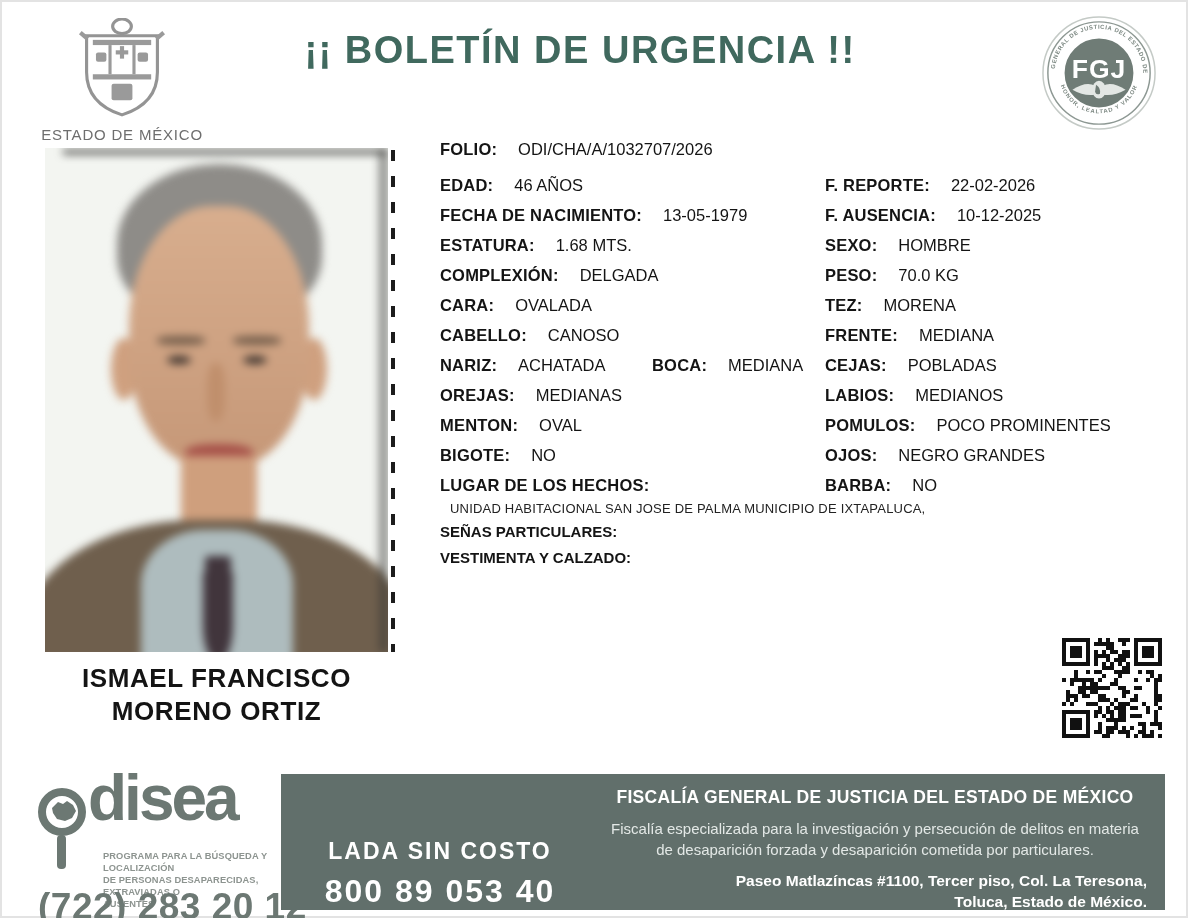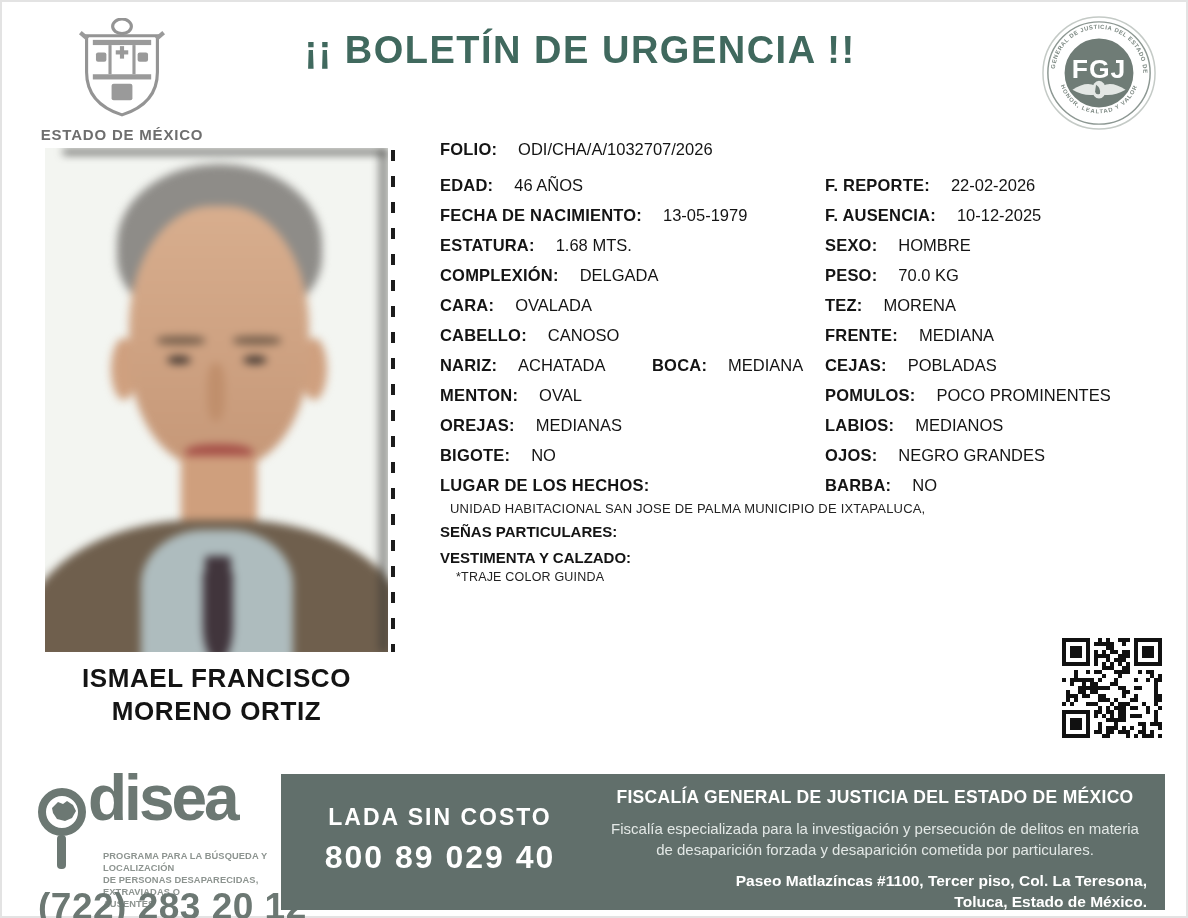--- a/index.html
+++ b/index.html
@@ -5,21 +5,21 @@
   html,body{margin:0;padding:0;background:#fff;}
   .page{position:relative;width:1188px;height:918px;background:#fff;overflow:hidden;
         font-family:"Liberation Sans",sans-serif;box-shadow:inset 0 0 0 2px #e3e3e3;}
 
   
   .hdr-title-wrap{position:absolute;left:230px;top:30px;width:700px;text-align:center;}
   .hdr-title{font-size:38px;font-weight:800;letter-spacing:1.5px;color:#40695e;line-height:1.1;}
   .hdr-sub{font-size:22.5px;font-weight:800;letter-spacing:.4px;color:#40695e;margin-top:3px;}
 
   .estado-logo{position:absolute;left:32px;top:18px;width:180px;text-align:center;}
-  .estado-label{margin-top:4px;font-size:15px;font-weight:700;letter-spacing:.8px;color:#6e6e6e;}
+  .estado-label{margin-top:4px;font-size:15px;font-weight:400;letter-spacing:.8px;color:#6e6e6e;}
 
   .fgj-badge{position:absolute;left:1040px;top:14px;width:118px;height:118px;}
 
   
   .photo{position:absolute;left:45px;top:148px;width:343px;height:504px;background:#f3f5f1;overflow:hidden;}
   .photo-inner{position:absolute;inset:0;filter:blur(4px);}
   .ph-topline{position:absolute;left:18px;top:2px;right:0;height:4px;background:#30302e;}
   .ph-rightstrip{position:absolute;right:0;top:0;width:9px;height:100%;background:rgba(55,55,52,.55);}
   .ph-hair{position:absolute;left:72px;top:16px;width:205px;height:160px;background:#8e8c88;border-radius:50% 50% 42% 42%;}
   .ph-face{position:absolute;left:84px;top:58px;width:180px;height:262px;background:linear-gradient(#d8ae8e,#c69878);border-radius:46% 46% 44% 44%;}
@@ -60,21 +60,21 @@
 
   
   .odisea{position:absolute;left:30px;top:778px;width:250px;}
   .odisea-mag{position:absolute;left:6px;top:8px;}
   .odisea-brand{position:absolute;left:58px;top:-12px;font-size:64px;font-weight:800;color:#6c7873;letter-spacing:-3px;line-height:1;}
   .odisea-program{position:absolute;left:73px;top:72px;font-size:9.3px;font-weight:700;color:#8d9490;
                   white-space:pre-line;line-height:1.3;letter-spacing:.1px;}
   .odisea-phone{position:absolute;left:8px;top:108px;width:260px;font-size:37px;font-weight:800;color:#6c7873;letter-spacing:.5px;white-space:nowrap;}
 
   .fbar{position:absolute;left:281px;top:774px;width:884px;height:136px;background:#616f6b;display:flex;color:#fff;}
-  .flada{width:318px;flex:none;display:flex;flex-direction:column;align-items:center;justify-content:center;gap:8px;margin-top:-4px;}
+  .flada{width:318px;flex:none;display:flex;flex-direction:column;align-items:center;justify-content:flex-end;gap:8px;margin-top:-4px;}
   .flada-1{font-size:23px;font-weight:800;letter-spacing:2px;}
   .flada-2{font-size:32px;font-weight:800;letter-spacing:2px;}
   .finfo{flex:1;padding:13px 18px 0 4px;}
   .finfo-h{font-size:17.5px;font-weight:800;letter-spacing:.3px;text-align:center;}
   .finfo-d{font-size:15px;color:#e3e8e6;text-align:center;margin-top:11px;line-height:1.38;}
   .finfo-a{font-size:15.5px;font-weight:800;text-align:right;margin-top:11px;line-height:1.3;white-space:pre-line;}
 </style>
 </head>
 <body>
 
@@ -234,40 +234,40 @@
             <span class="val">MEDIANA</span>
           </span>
       </span>
       <span class="dr">
           <span class="lab">CEJAS:</span>
           <span class="val">POBLADAS</span>
         </span>
     </div>
     <div class="drow">
       <span class="dl">
+          <span class="lab">OREJAS:</span>
+          <span class="val">MEDIANAS</span>
+        </span>
+      <span class="dr">
+          <span class="lab">LABIOS:</span>
+          <span class="val">MEDIANOS</span>
+        </span>
+    </div>
+    <div class="drow">
+      <span class="dl">
           <span class="lab">MENTON:</span>
           <span class="val">OVAL</span>
         </span>
       <span class="dr">
           <span class="lab">POMULOS:</span>
           <span class="val">POCO PROMINENTES</span>
         </span>
     </div>
     <div class="drow">
       <span class="dl">
-          <span class="lab">OREJAS:</span>
-          <span class="val">MEDIANAS</span>
-        </span>
-      <span class="dr">
-          <span class="lab">LABIOS:</span>
-          <span class="val">MEDIANOS</span>
-        </span>
-    </div>
-    <div class="drow">
-      <span class="dl">
           <span class="lab">BIGOTE:</span>
           <span class="val">NO</span>
         </span>
       <span class="dr">
           <span class="lab">OJOS:</span>
           <span class="val">NEGRO GRANDES</span>
         </span>
     </div>
 
     <div class="drow">
@@ -277,21 +277,20 @@
       <span class="dr">
           <span class="lab">BARBA:</span>
           <span class="val">NO</span>
         </span>
     </div>
     <div class="subline">UNIDAD HABITACIONAL SAN JOSE DE PALMA  MUNICIPIO DE IXTAPALUCA,</div>
 
     <div class="sec-label">SEÑAS PARTICULARES:</div>
 
     <div class="sec-label">VESTIMENTA Y CALZADO:</div>
-    <div class="sec-val">*TRAJE COLOR GUINDA</div>
   </div>
 
   <div class="qr"><svg id="qr-svg" width="100" height="100" viewBox="0 0 25 25">
         <rect x="9" y="0" width="1" height="1" fill="#111"></rect>
         <rect x="11" y="0" width="1" height="1" fill="#111"></rect>
         <rect x="14" y="0" width="1" height="1" fill="#111"></rect>
         <rect x="15" y="0" width="1" height="1" fill="#111"></rect>
         <rect x="16" y="0" width="1" height="1" fill="#111"></rect>
         <rect x="8" y="1" width="1" height="1" fill="#111"></rect>
         <rect x="9" y="1" width="1" height="1" fill="#111"></rect>
@@ -503,21 +502,21 @@
     <div class="odisea-brand">disea</div>
     <div class="odisea-program">PROGRAMA PARA LA BÚSQUEDA Y LOCALIZACIÓN
 DE PERSONAS DESAPARECIDAS, EXTRAVIADAS  O
 AUSENTES</div>
     <div class="odisea-phone">(722) 283 20 12</div>
   </div>
 
   <div class="fbar">
     <div class="flada">
       <div class="flada-1">LADA SIN COSTO</div>
-      <div class="flada-2">800 89 029 40</div>
+      <div class="flada-2">800 89 053 40</div>
     </div>
     <div class="finfo">
       <div class="finfo-h">FISCALÍA GENERAL DE JUSTICIA DEL ESTADO DE MÉXICO</div>
       <div class="finfo-d">Fiscalía especializada para la investigación y persecución de delitos en materia de desaparición forzada y desaparición cometida por particulares.</div>
       <div class="finfo-a">Paseo Matlazíncas #1100, Tercer piso, Col. La Teresona,
 Toluca, Estado de México.</div>
     </div>
   </div>
 
 </div>

